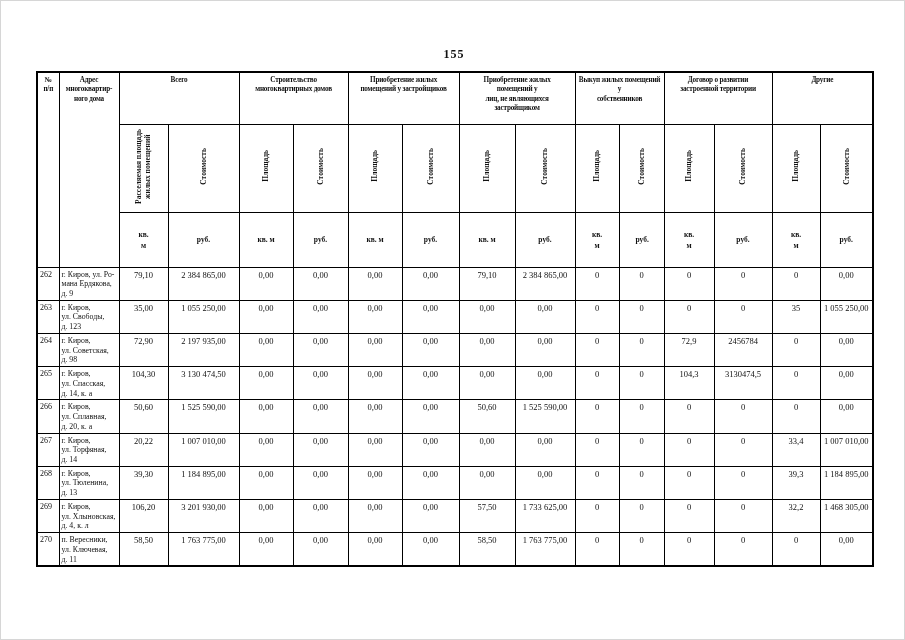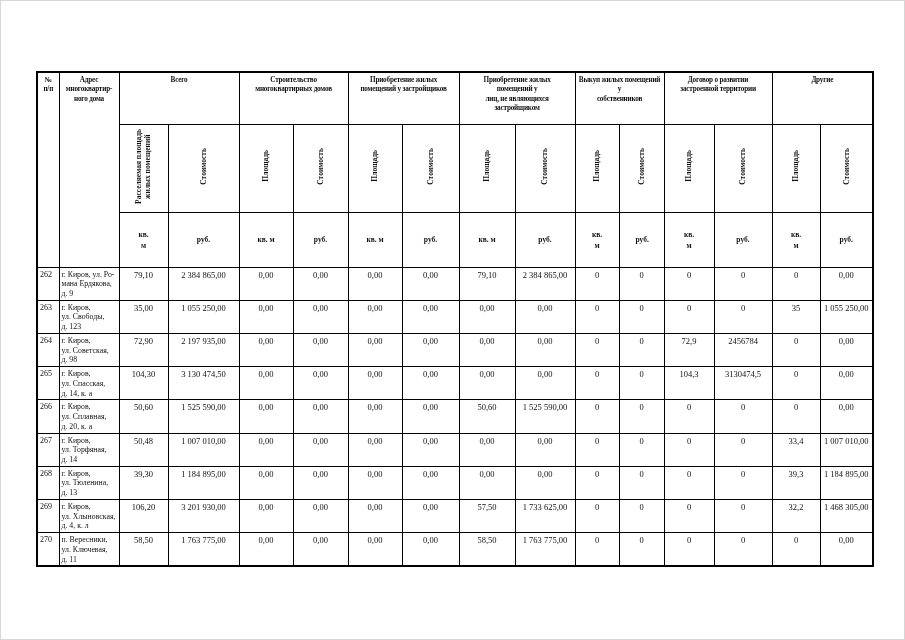--- a/index.html
+++ b/index.html
@@ -99,20 +99,21 @@
     line-height:1.25;
     white-space:pre-line;
     margin-left:8px;
   }
 </style>
 </head>
 <body>
 
 <div class="page">
 
+  <div class="page-number">155</div>
 
   <table class="doc">
     <colgroup>
       <col style="width:22px">
         <col style="width:60px">
       <col style="width:49px">
         <col style="width:71px">
       <col style="width:54px">
         <col style="width:55px">
       <col style="width:54px">
@@ -281,21 +282,21 @@
           <td class="c-val">0</td>
           <td class="c-val">0</td>
           <td class="c-val">0</td>
           <td class="c-val">0,00</td>
         </tr>
         <tr class="data-row">
           <td class="c-num">267</td>
           <td class="c-addr">г. Киров,
 ул. Торфяная,
 д. 14</td>
-          <td class="c-val">50,48</td>
+          <td class="c-val">20,22</td>
           <td class="c-val">1 007 010,00</td>
           <td class="c-val">0,00</td>
           <td class="c-val">0,00</td>
           <td class="c-val">0,00</td>
           <td class="c-val">0,00</td>
           <td class="c-val">0,00</td>
           <td class="c-val">0,00</td>
           <td class="c-val">0</td>
           <td class="c-val">0</td>
           <td class="c-val">0</td>

